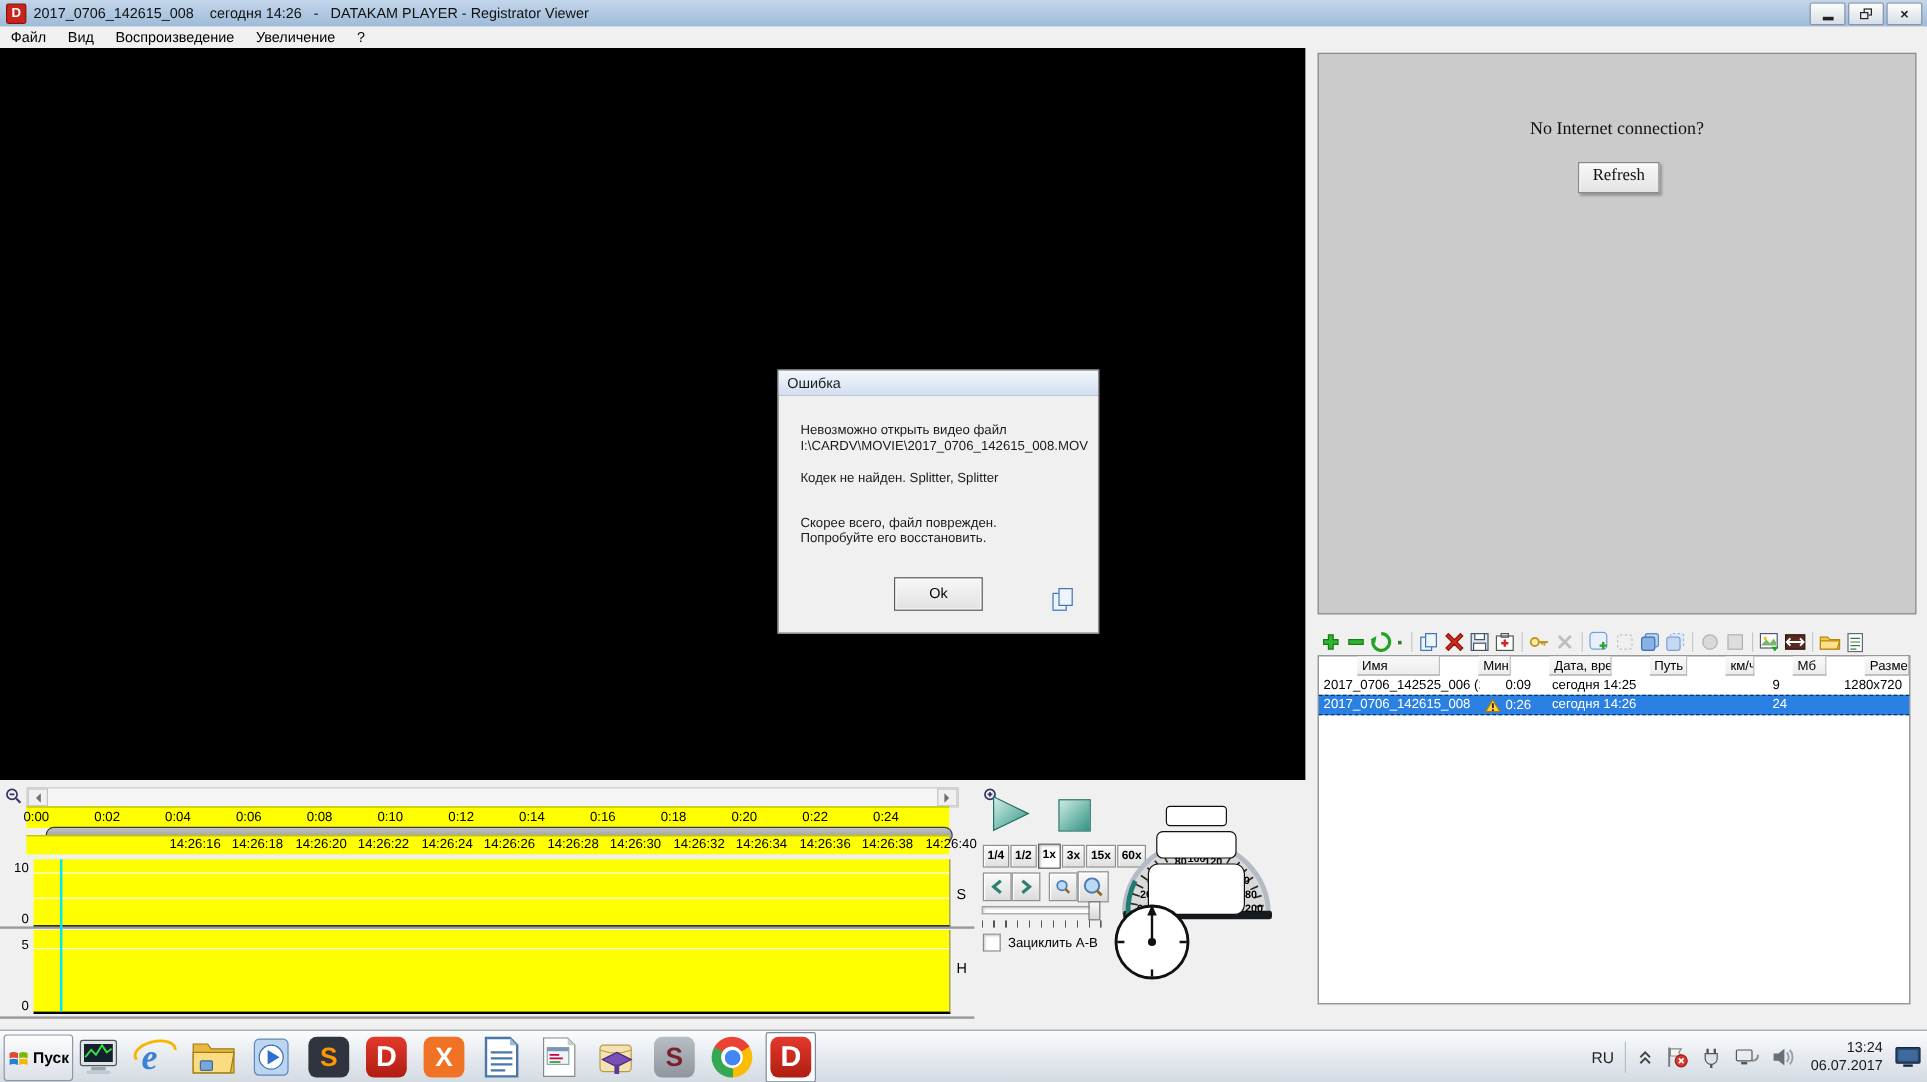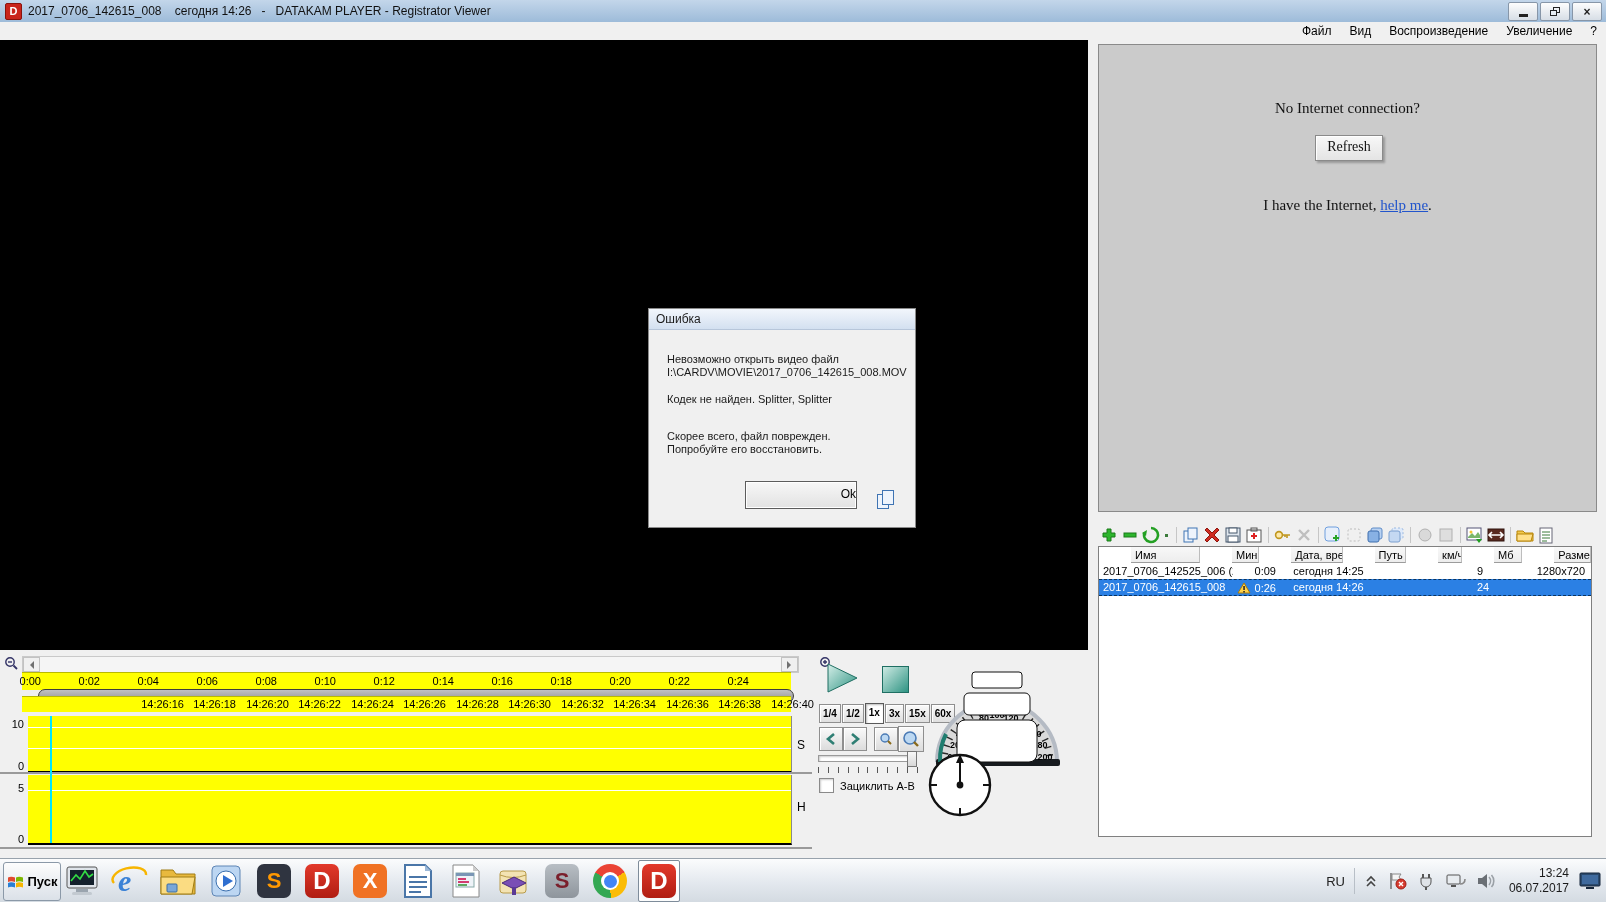--- a/index.html
+++ b/index.html
@@ -12,33 +12,33 @@
     font-weight:bold;font-size:11px;line-height:15px;text-align:center;border:1px solid #8a120c;}
   #title{white-space:pre;font-size:12px;color:#111;}
   #winbtns{position:absolute;right:4px;top:2px;display:flex;gap:2px;}
   .winbtn{width:28px;height:17px;background:linear-gradient(#fdfdfd,#d7dee6);border:1px solid #8796a8;
     border-radius:2px;display:flex;align-items:center;justify-content:center;font-weight:bold;font-size:12px;color:#222;}
   .glyph-min{width:9px;height:3px;background:#222;margin-top:7px;}
   .glyph-restore{position:relative;width:10px;height:9px;}
   .glyph-restore:before{content:"";position:absolute;right:0;top:0;width:5px;height:4px;border:1px solid #222;}
   .glyph-restore:after{content:"";position:absolute;left:0;bottom:0;width:5px;height:4px;border:1px solid #222;background:#e6ecf2;}
   
-  #menubar{left:0;top:22px;width:1606px;height:18px;background:#f0f0f0;display:flex;align-items:center;justify-content:flex-end;}
+  #menubar{left:0;top:22px;width:1606px;height:18px;background:#f0f0f0;display:flex;align-items:center;}
   .menu-item{padding:0 9px;height:18px;line-height:18px;}
   
   #video{left:0;top:40px;width:1088px;height:610px;background:#000;}
   #rightbg{left:1088px;top:40px;width:518px;height:818px;background:#f0f0f0;}
   
   #dialog{left:648px;top:308px;width:266px;height:218px;background:#f0f0f0;border:1px solid #8a8a8a;
     box-shadow:4px 4px 5px rgba(0,0,0,.5);z-index:30;}
   #dlg-title{height:20px;background:linear-gradient(#f2f6fc,#d3e0f0);border-bottom:1px solid #b7c6da;
     line-height:20px;padding-left:7px;color:#1c1c1c;}
   .dlg-line{position:absolute;left:18px;font-size:11px;color:#1a1a1a;white-space:pre;}
   #dlg-ok{position:absolute;left:96px;top:172px;width:72px;height:26px;background:linear-gradient(#f7f7f7,#e2e2e2);
-    border:1px solid #5c5c5c;box-shadow:inset 0 0 0 1px #fff;text-align:right;line-height:24px;font-size:12px;padding-left:38px;}
+    border:1px solid #5c5c5c;box-shadow:inset 0 0 0 1px #fff;text-align:center;line-height:24px;font-size:12px;}
   #dlg-copy{position:absolute;left:228px;top:181px;width:20px;height:18px;}
   .page{position:absolute;width:10px;height:13px;background:#eef4fc;border:1px solid #3f74b3;}
   
   #bottomzone{left:0;top:650px;width:1088px;height:208px;background:#f0f0f0;}
   .tinybtn{position:absolute;width:17px;height:16px;display:flex;align-items:center;justify-content:center;}
   #hscroll{position:absolute;left:22px;top:6px;width:775px;height:15px;border:1px solid #c9c9c9;background:#f5f5f5;display:flex;}
   .sb-btn{width:15px;height:13px;background:#f0f0f0;border:1px solid #c2c2c2;display:flex;align-items:center;justify-content:center;}
   .sb-btn.right{margin-left:auto;}
   .tri-l{width:0;height:0;border:4px solid transparent;border-right-color:#707070;margin-left:-3px;}
   .tri-r{width:0;height:0;border:4px solid transparent;border-left-color:#707070;margin-right:-3px;}
@@ -133,21 +133,20 @@
   <span class="menu-item">Увеличение</span>
   <span class="menu-item">?</span>
 </div>
 
 <div id="video" class="abs"></div>
 <div id="rightbg" class="abs"></div>
 
 <div id="map" class="abs">
   <div class="mline" style="top:55px">No Internet connection?</div>
   <div id="refreshbtn">Refresh</div>
-  <div class="mline" style="top:152px"><span>I have the Internet, </span><a class="help" href="#">help me</a><span>.</span></div>
 </div>
 
 <div id="toolbar" class="abs">
   <span class="ti">
       <svg width="16" height="16">
         <path d="M6 2h4v4h4v4h-4v4H6v-4H2V6h4z" fill="#2db52d" stroke="#1a7a1a"></path>
       </svg>
     </span>
   <span class="ti">
       <svg width="16" height="16">

